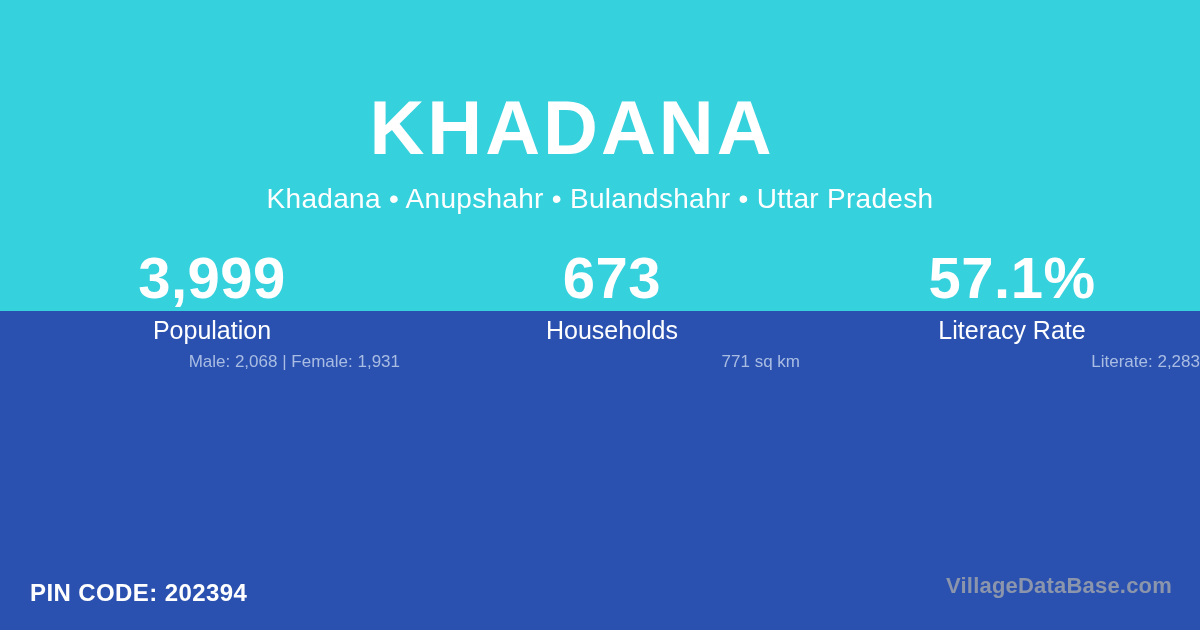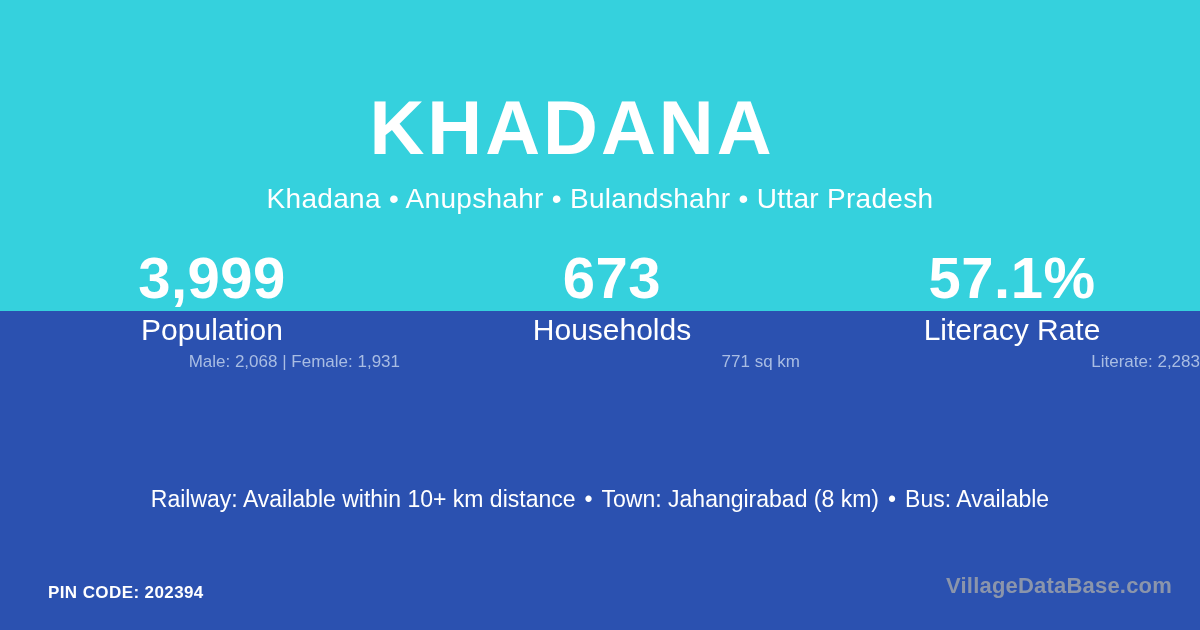--- a/index.html
+++ b/index.html
@@ -89,21 +89,21 @@
     font-size: 58px;
     line-height: 64px;
     font-weight: bold;
     color: #ffffff;
     letter-spacing: 0.5px;
     white-space: nowrap;
   }
 
   .stat-label {
     margin-top: 5px;
-    font-size: 30px;
+    font-size: 25px;
     line-height: 30px;
     font-weight: normal;
     color: #ffffff;
     white-space: nowrap;
   }
 
   .stat-sub {
     margin-top: 6px;
     font-size: 17px;
     line-height: 22px;
@@ -135,23 +135,23 @@
   .footer {
     position: absolute;
     left: 0;
     top: 572px;
     width: 1200px;
     height: 58px;
   }
 
   .pin-code {
     position: absolute;
-    left: 48px;
+    left: 30px;
     top: 5px;
-    font-size: 17px;
+    font-size: 24px;
     line-height: 32px;
     font-weight: bold;
     color: #ffffff;
     letter-spacing: 0.4px;
     white-space: nowrap;
   }
 
   .brand {
     position: absolute;
     right: 28px;
@@ -191,22 +191,19 @@
     </div>
 
     <div class="stat-cell">
       <div class="stat-value">57.1%</div>
       <div class="stat-label">Literacy Rate</div>
       <div class="stat-sub">Literate: 2,283</div>
     </div>
 
   </div>
 
-  <div class="facts-line">
-    <span>Railway: Available within 10+ km distance</span><span class="facts-sep">•</span><span>Town: Jahangirabad (8 km)</span><span class="facts-sep">•</span><span>Bus: Available</span>
-  </div>
 
   <div class="footer">
     <div class="pin-code">PIN CODE: 202394</div>
     <div class="brand">VillageDataBase.com</div>
   </div>
 
 </div>
 
 </body></html>

